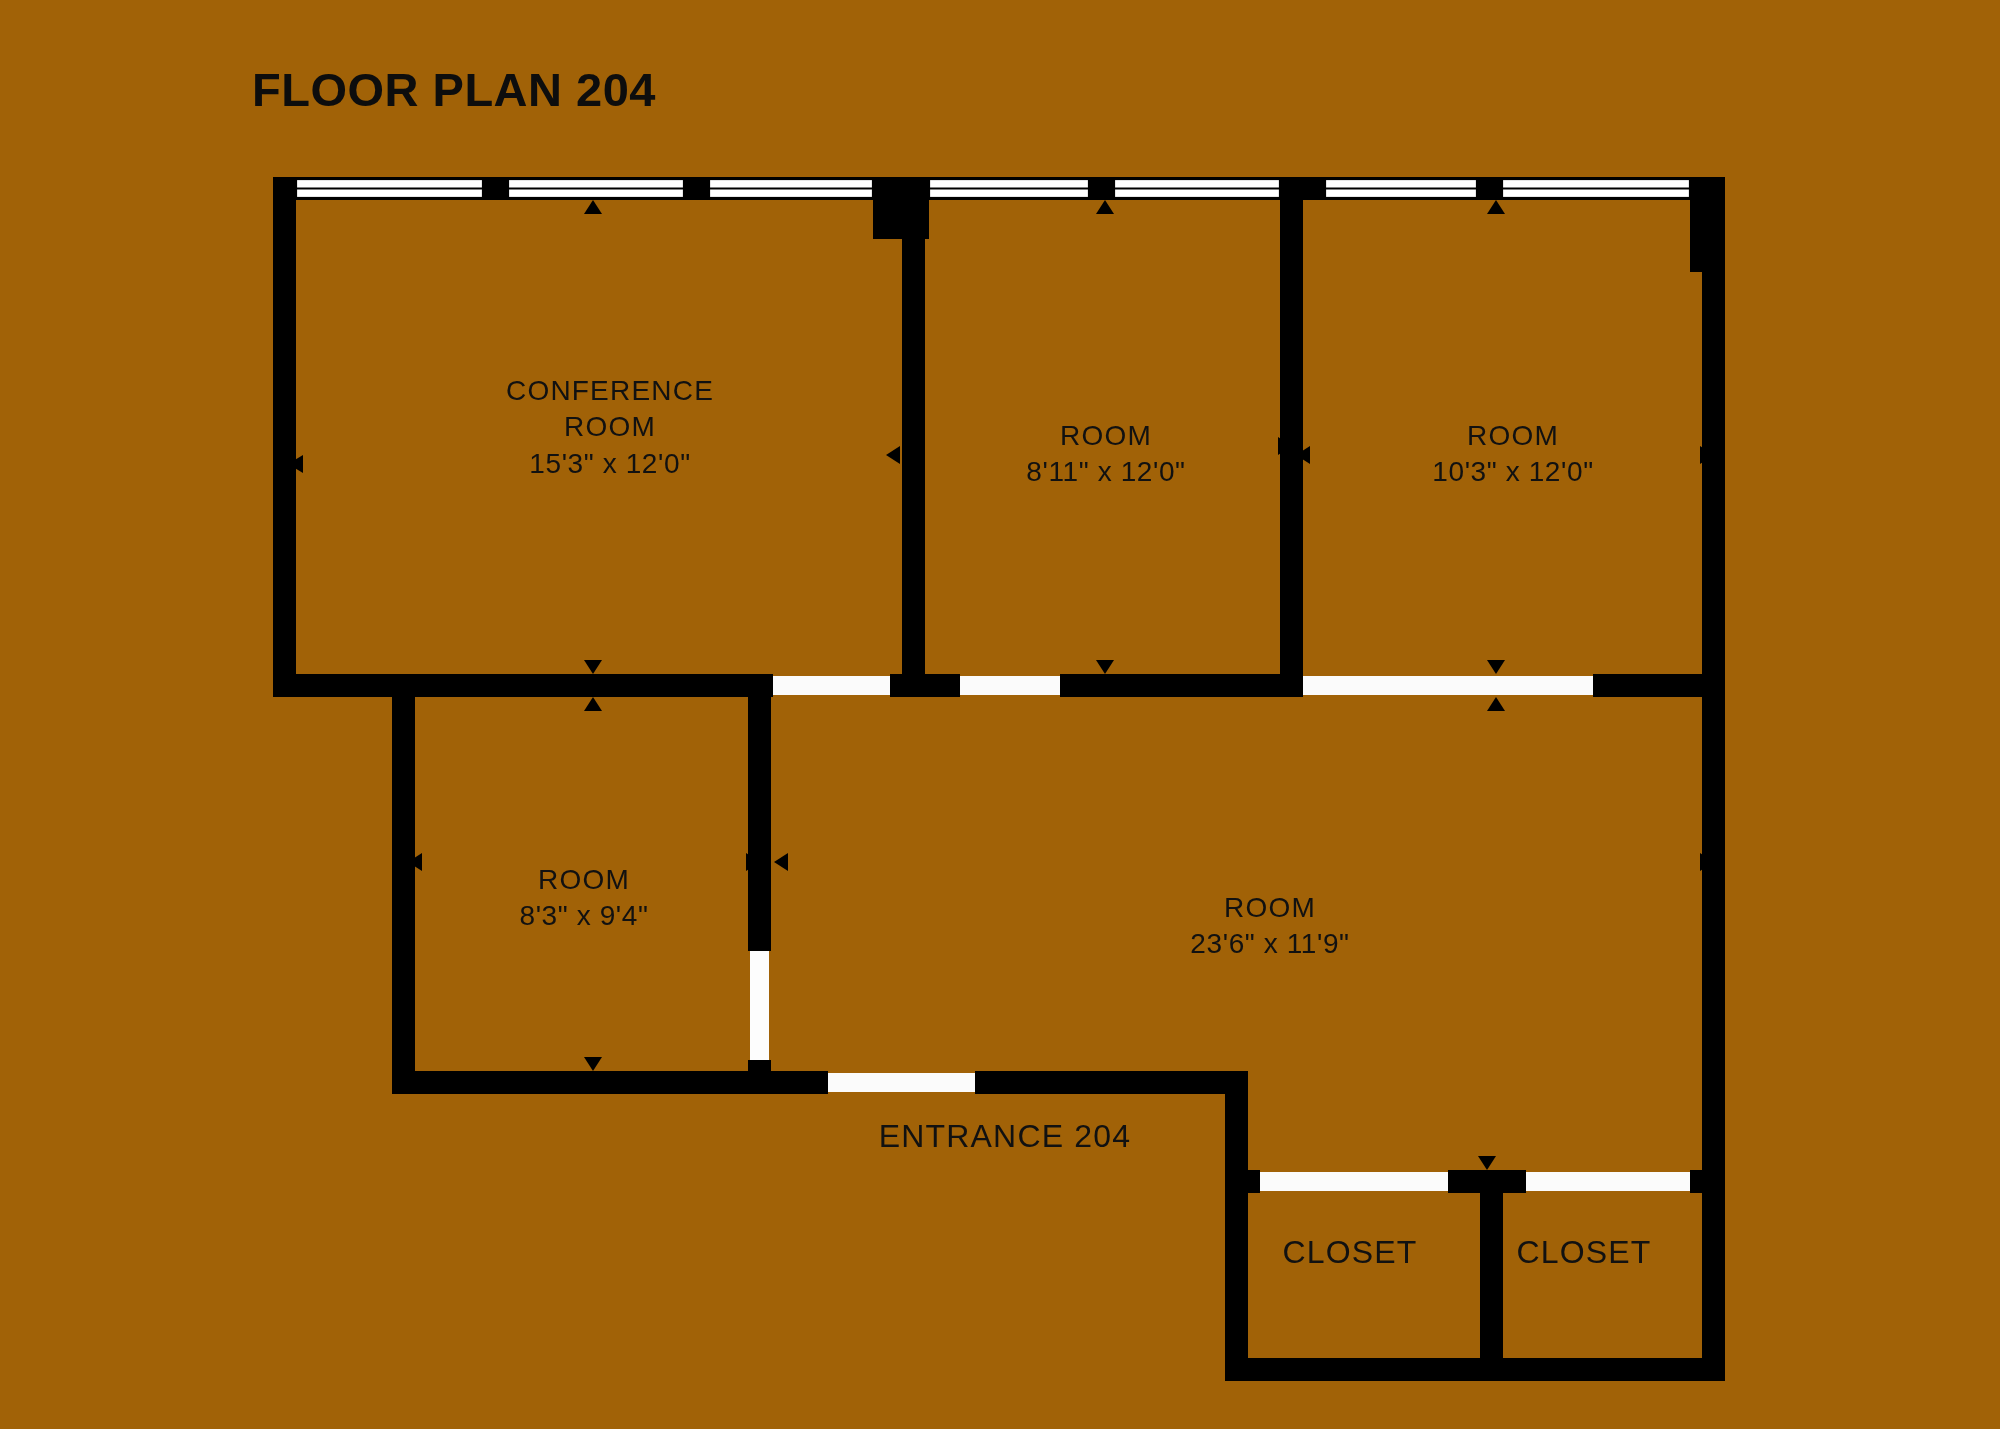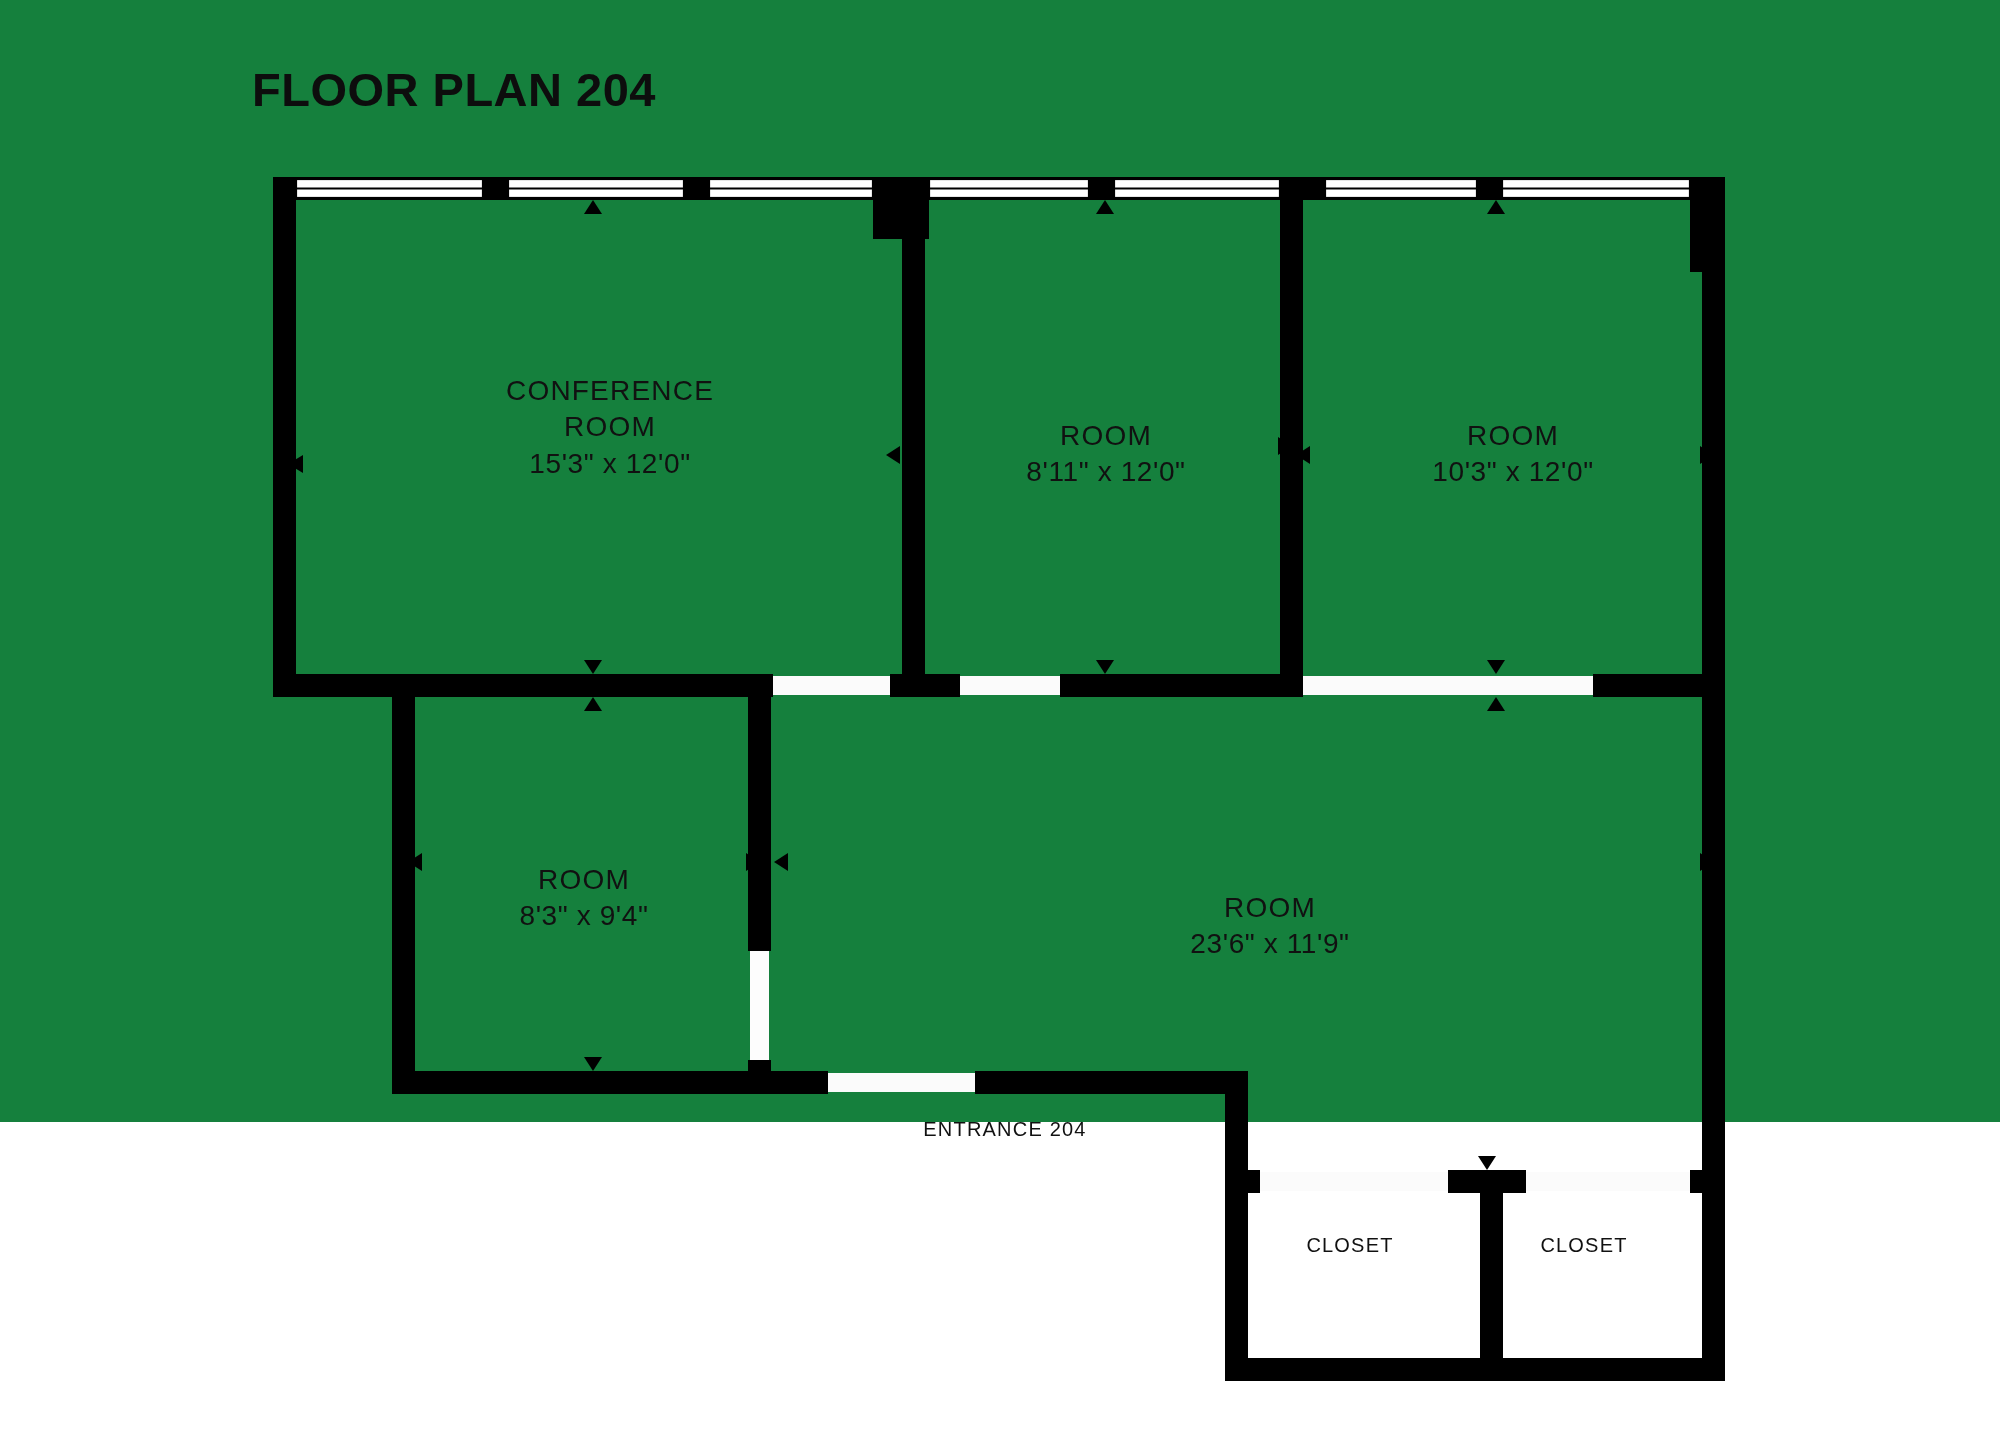--- a/index.html
+++ b/index.html
@@ -13,22 +13,22 @@
     height: 1429px;
     font-family: "Liberation Sans", sans-serif;
     color: #111111;
     overflow: hidden;
     position: relative;
   }
   #stage {
     position: absolute;
     left: 0; top: 0;
     width: 2000px;
-    height: 1122px;
-    background: #15803d;
+    height: 1429px;
+    background: #a16207;
   }
   #plan-title {
     position: absolute;
     left: 252px;
     top: 62px;
     font-size: 47px;
     font-weight: 700;
     letter-spacing: 0.5px;
     color: #0d0d0d;
     white-space: nowrap;
@@ -54,21 +54,21 @@
     font-size: 28px;
     letter-spacing: 1.2px;
   }
   .room-label .rl-dim {
     display: block;
     font-size: 28px;
     letter-spacing: 0.6px;
   }
   .plain-label {
     position: absolute;
-    font-size: 20px;
+    font-size: 32px;
     letter-spacing: 1.2px;
     color: #111111;
     white-space: nowrap;
     transform: translateX(-50%);
   }
 </style>
 </head>
 <body>
 
 <div id="stage">

